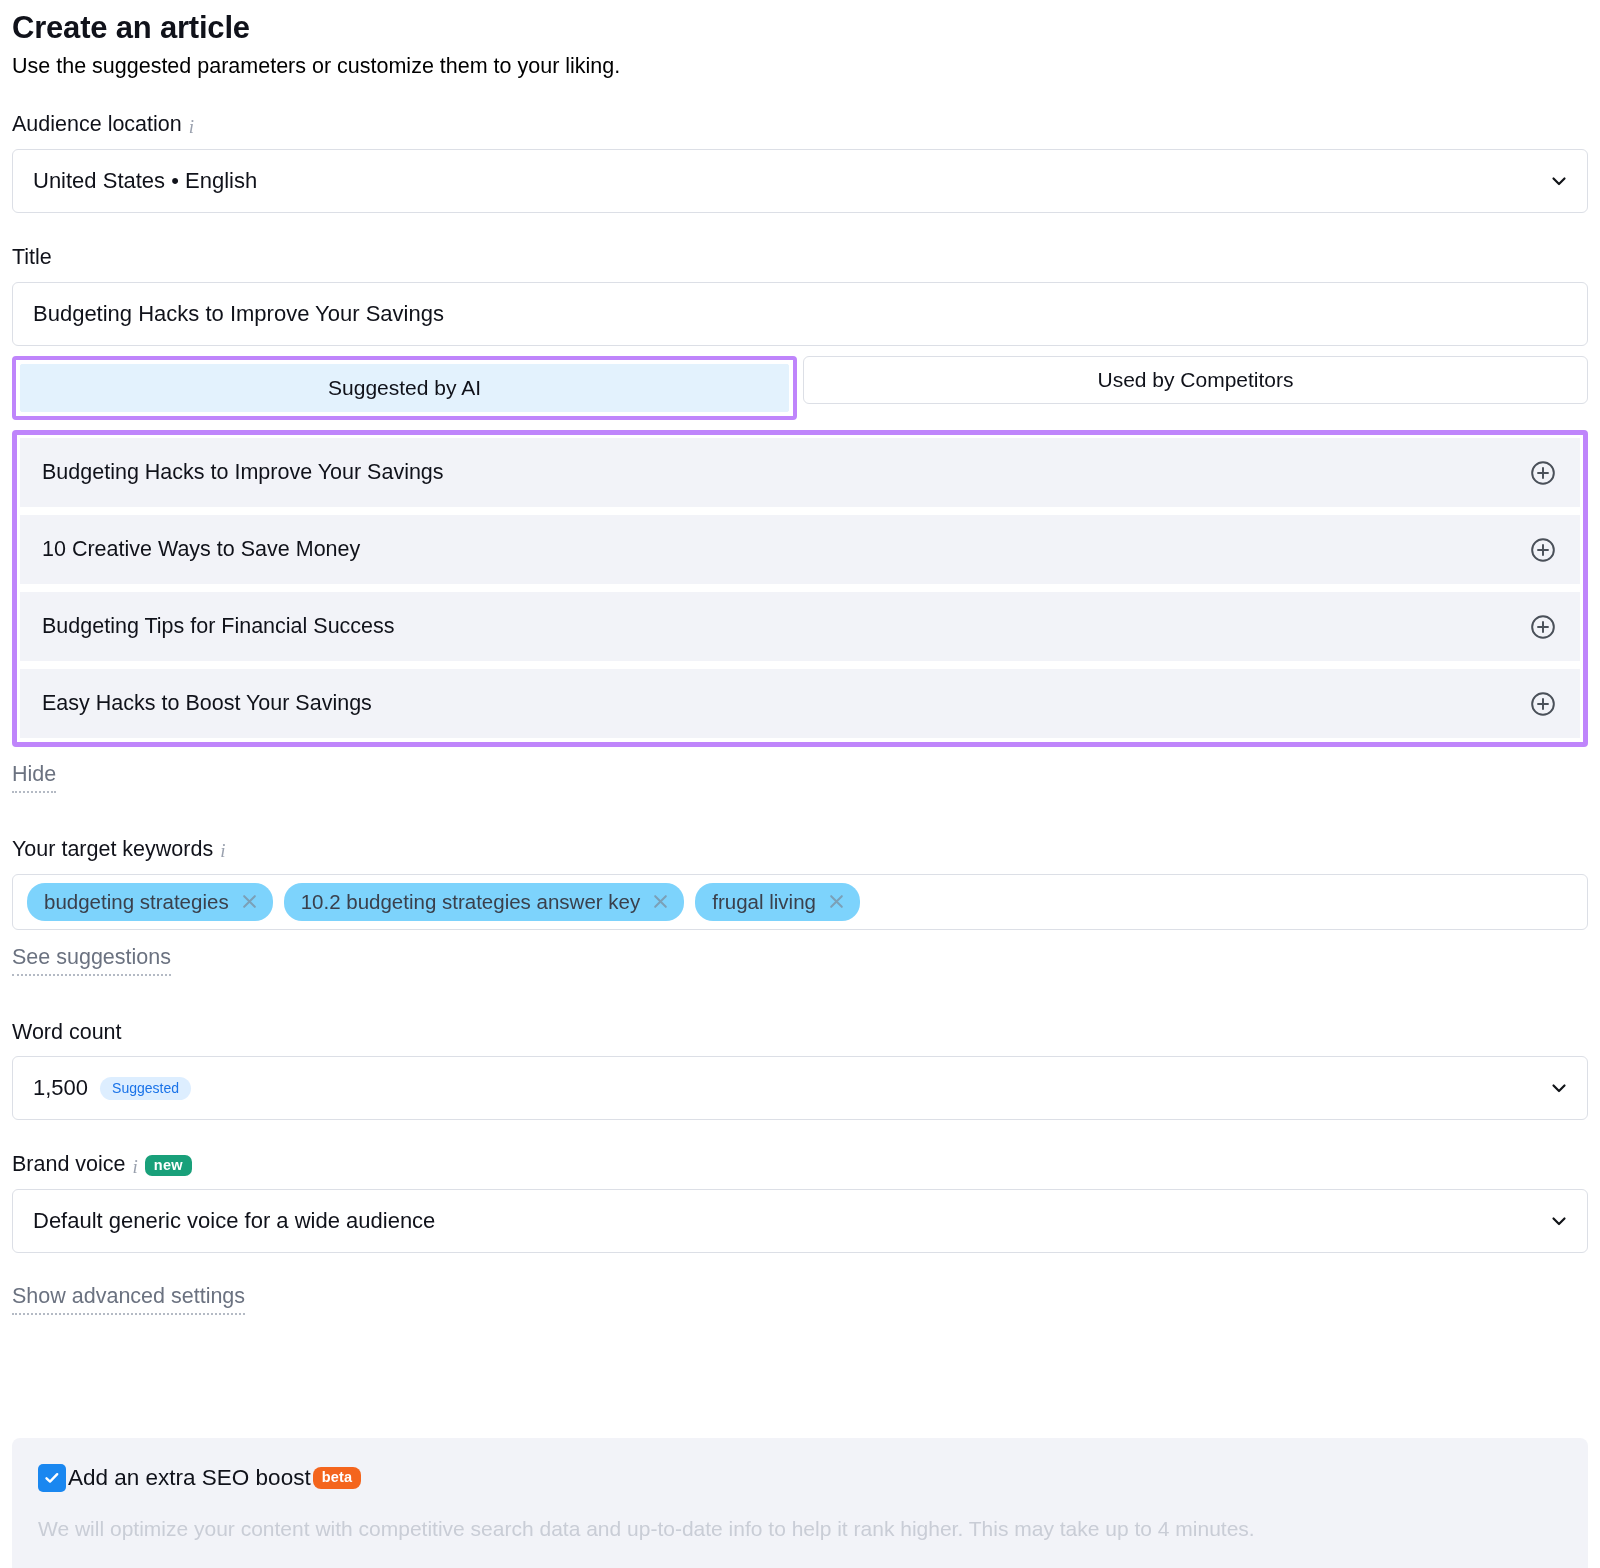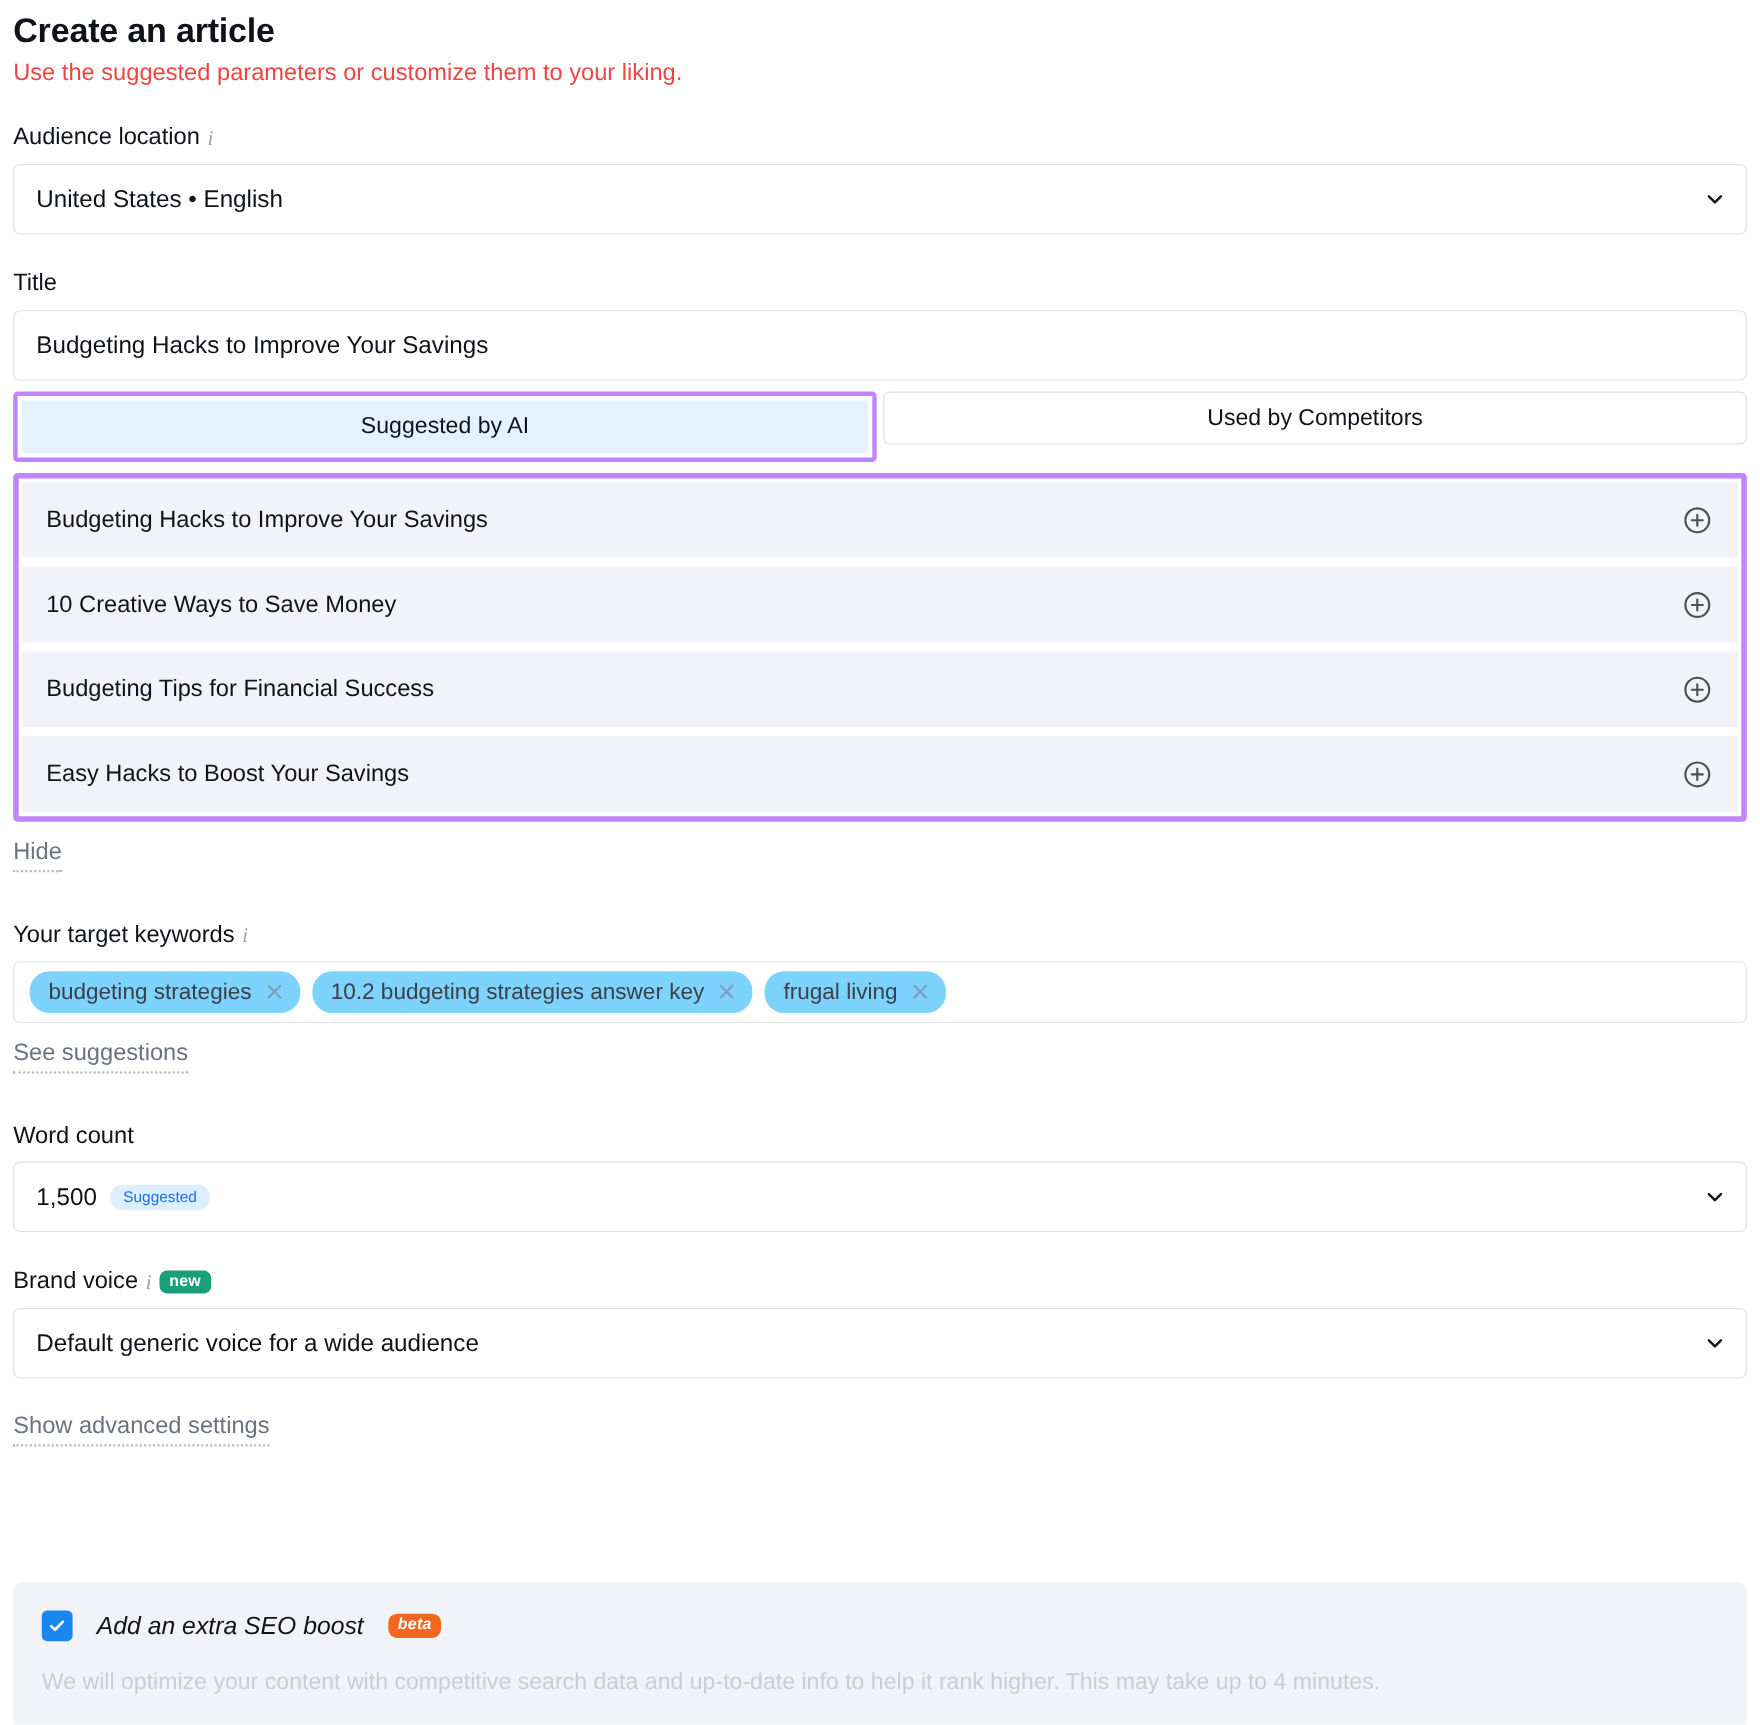--- a/index.html
+++ b/index.html
@@ -17,21 +17,21 @@
   .page-title {
     font-size: 31px;
     font-weight: 700;
     letter-spacing: -0.2px;
     margin: 0 0 6px 0;
     line-height: 1.18;
     color: #10121a;
   }
   .page-sub {
     font-size: 21.5px;
-    color: #ef4444;
+    color: #000000;
     margin: 0 0 33px 0;
     line-height: 1.25;
   }
 
   
   .field { margin-bottom: 0; }
   .field-label {
     display: flex;
     align-items: center;
     gap: 7px;
@@ -224,22 +224,21 @@
     right: 12px;
     bottom: 0;
     background: #f2f3f8;
     border-radius: 8px 8px 0 0;
     padding: 26px 26px 0 26px;
     height: 130px;
   }
   .seo-head {
     display: flex;
     align-items: center;
-    gap: 22px;
-    font-style: italic;
+    gap: 2px;
   }
   .checkbox {
     width: 28px; height: 28px;
     border-radius: 5px;
     background: #1a87f0;
     display: flex;
     align-items: center;
     justify-content: center;
     flex: 0 0 auto;
   }

